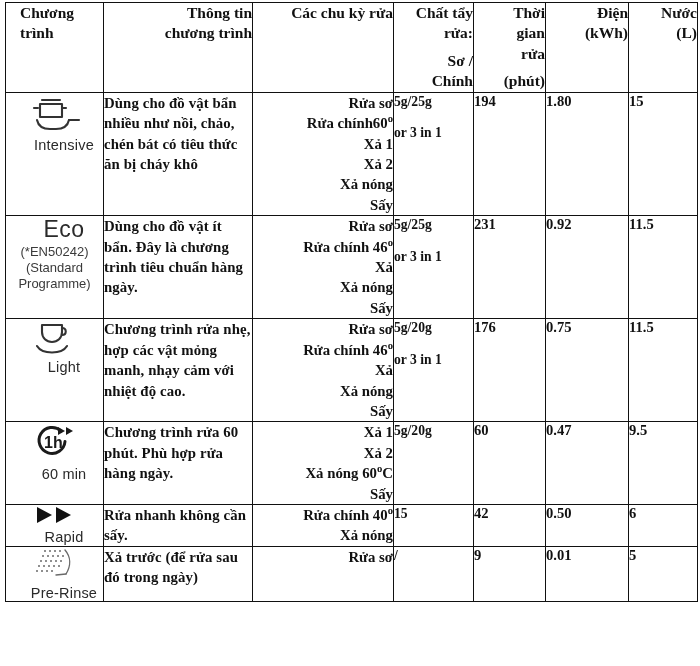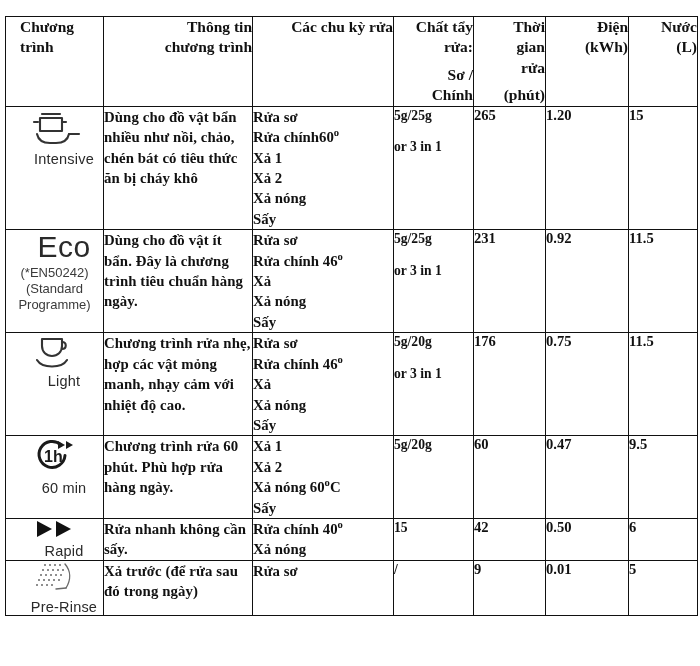--- a/index.html
+++ b/index.html
@@ -17,21 +17,21 @@
   #sheet {
     position: relative;
     width: 700px;
     height: 666px;
     background: #ffffff;
   }
   table.prog-table {
     border-collapse: collapse;
     table-layout: fixed;
     width: 692px;
-    margin: 16px 0 0 5px;
+    margin: 2px 0 0 5px;
     background: #fca5a5;
   }
   table.prog-table td,
   table.prog-table th {
     border: 1.6px solid #111111;
     padding: 0;
     vertical-align: top;
     background: #ffffff;
   }
   
@@ -72,21 +72,21 @@
     line-height: 1.38;
     padding: 9px 4px 6px 10px;
     letter-spacing: .1px;
   }
   td.cycles-cell {
     font-weight: bold;
     font-size: 14.8px;
     line-height: 1.38;
     padding: 5px 3px 6px 9px;
   }
-  td.cycles-cell .cyc { display: block; white-space: nowrap; }
+  td.cycles-cell .cyc { display: block; white-space: nowrap; text-align: right; }
   td.det-cell {
     font-weight: bold;
     font-size: 13.6px;
     line-height: 1.3;
     padding: 6px 3px 6px 8px;
     vertical-align: middle;
   }
   td.det-cell .det-a { display: block; }
   td.det-cell .det-gap { display: block; height: 14px; }
   td.det-cell .det-b { display: block; }
@@ -109,21 +109,21 @@
   .prog-name {
     font-family: "Liberation Sans", "DejaVu Sans", sans-serif;
     font-size: 14.5px;
     font-weight: normal;
     color: #2a2a2a;
     margin-top: 4px;
     letter-spacing: .2px;
     padding-left: 19px;
   }
   .prog-name.eco-big {
-    font-size: 30px;
+    font-size: 23px;
     margin-top: 0;
     letter-spacing: .5px;
   }
   .prog-sub {
     font-family: "Liberation Sans", "DejaVu Sans", sans-serif;
     font-size: 13px;
     line-height: 1.22;
     color: #3a3a3a;
     text-align: center;
     margin-top: 1px;
@@ -209,22 +209,22 @@
             <span class="cyc">Xả 1</span>
             <span class="cyc">Xả 2</span>
             <span class="cyc">Xả nóng</span>
             <span class="cyc">Sấy</span>
           </td>
           <td class="det-cell">
             <span class="det-a">5g/25g</span>
             <span class="det-gap"></span>
             <span class="det-b">or 3 in 1</span>
           </td>
-          <td class="num-cell">265</td>
-          <td class="num-cell">1.20</td>
+          <td class="num-cell">194</td>
+          <td class="num-cell">1.80</td>
           <td class="num-cell">15</td>
         </tr>
         <tr>
           <td class="prog-cell">
             <div class="prog-wrap">
               <span class="prog-name eco-big">Eco</span>
               <div class="prog-sub">
                 <span>(*EN50242)</span>
                 <span>(Standard</span>
                 <span>Programme)</span>

